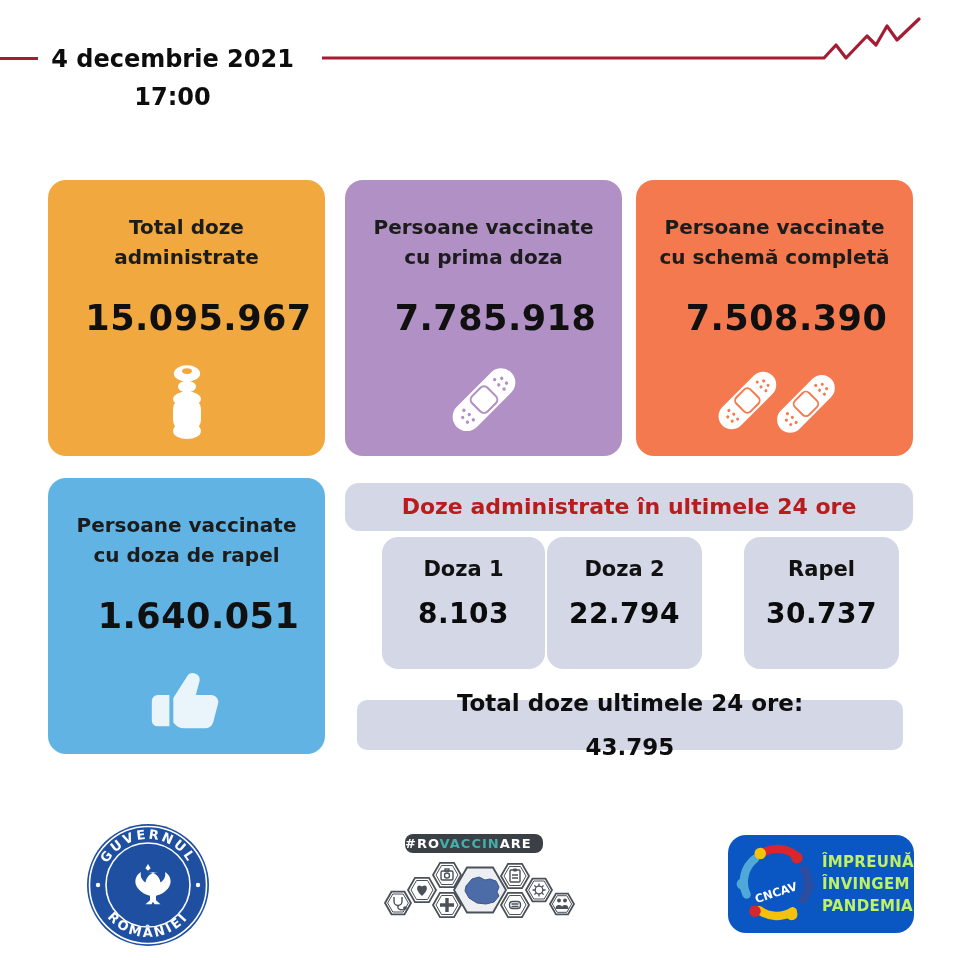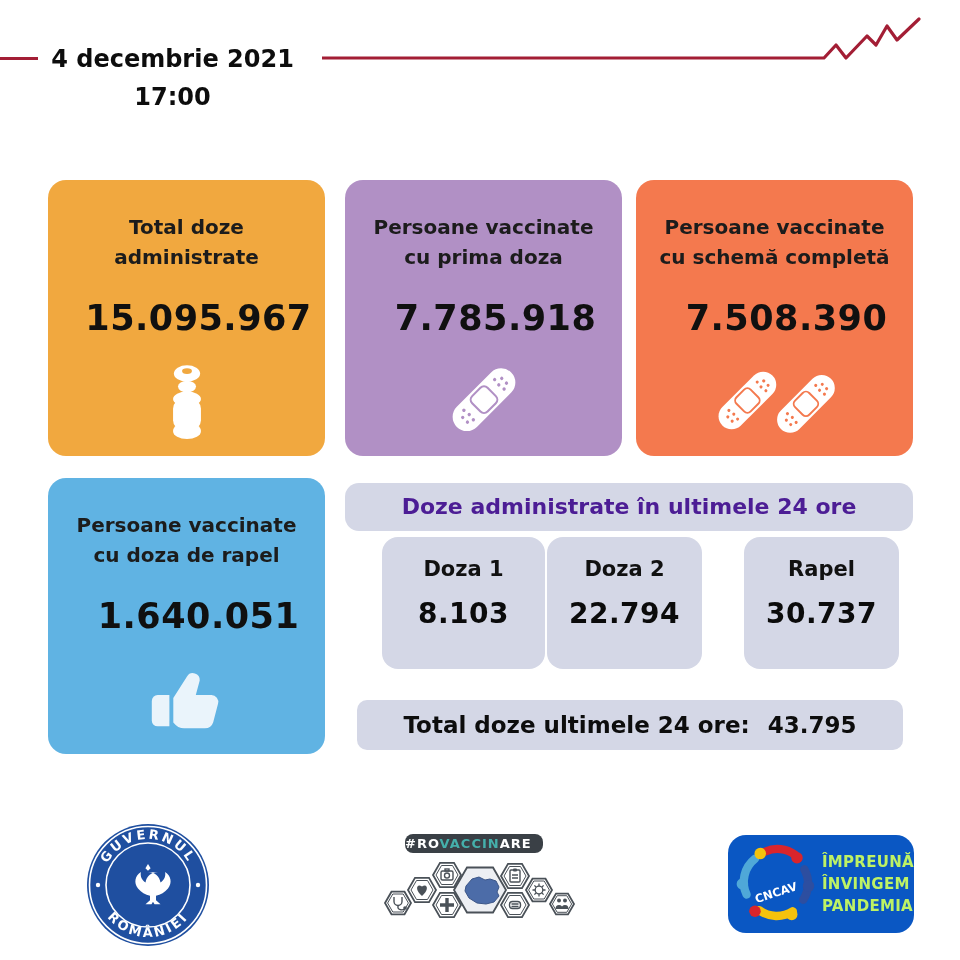--- a/index.html
+++ b/index.html
@@ -17,27 +17,27 @@
   .card-title{position:absolute;top:32px;left:0;width:100%;
               font-weight:bold;font-size:20px;line-height:30px;color:#1c1c1c;}
   .card-value{position:absolute;top:118px;left:0;width:100%;
               font-weight:bold;font-size:35px;letter-spacing:.5px;color:#101010;margin-left:12px;}
   .card-icon{position:absolute;bottom:12px;left:0;width:100%;
              display:flex;justify-content:center;}
 
   
   .lav{background:#D4D7E6;border-radius:14px;text-align:center;}
   #banner-24h{left:345px;top:483px;width:568px;height:48px;
-              font-weight:bold;font-size:22px;line-height:48px;color:#4c1d95;}
+              font-weight:bold;font-size:22px;line-height:48px;color:#b91c1c;}
   .mini-card{top:537px;height:132px;border-radius:16px;}
   .mini-label{margin-top:20px;font-weight:bold;font-size:21px;color:#111;}
   .mini-value{margin-top:16px;font-weight:bold;font-size:28px;letter-spacing:.5px;color:#0b0b0b;}
   #banner-total{left:357px;top:700px;width:546px;height:50px;border-radius:10px;
                 display:flex;align-items:center;justify-content:center;gap:18px;
-                font-weight:bold;font-size:23px;color:#0d0d0d;}
+                font-weight:bold;font-size:23px;color:#0d0d0d;flex-direction:column;}
 
   
   #rovaccinare{left:383px;top:834px;width:196px;height:92px;}
   #rov-banner{position:absolute;left:22px;top:0;width:138px;height:19px;background:#3A4046;
               border-radius:8px;text-align:left;font-weight:bold;font-size:13px;
               line-height:19px;letter-spacing:1px;color:#fff;}
   #rov-banner .teal{color:#45B0AB;}
   #cncav{left:728px;top:835px;width:186px;height:98px;background:#0A57C3;border-radius:18px;
          display:flex;align-items:center;}
   #cncav-text{margin-left:4px;font-weight:bold;font-size:15px;line-height:22px;

